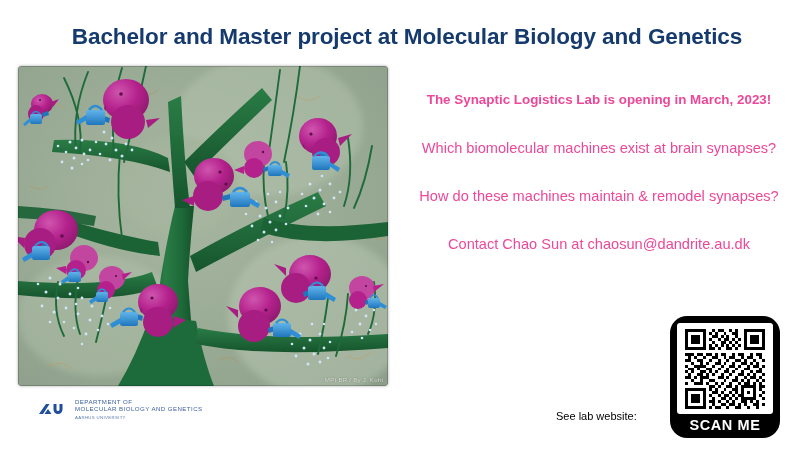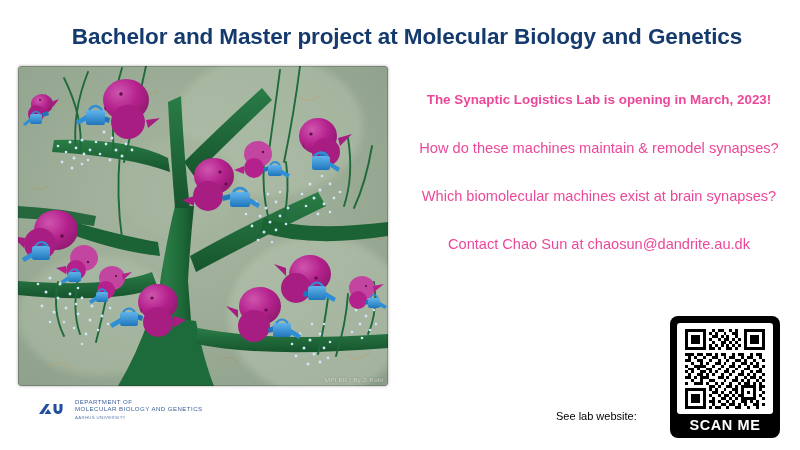--- a/index.html
+++ b/index.html
@@ -127,21 +127,21 @@
   }
 
   
   #qr-block {
     position: absolute;
     left: 670px;
     top: 316px;
     width: 110px;
     height: 122px;
     background: #000000;
-    border-radius: 8px;
+    border-radius: 17px;
     padding: 0;
     box-sizing: border-box;
   }
   #qr-inner {
     position: absolute;
     left: 7px;
     top: 7px;
     width: 96px;
     height: 91px;
     background: #ffffff;
@@ -570,23 +570,23 @@
 
       <rect x="0" y="0" width="370" height="320" fill="none" stroke="rgba(0,0,0,0.18)" stroke-width="2" rx="3"></rect>
     </g>
   </svg>
   <div id="artwork-credit">MPI BR / By J. Kuhl</div>
 </div>
 
 <div id="text-column">
   <div id="headline-opening" class="text-line">The Synaptic Logistics Lab is opening in March, 2023!</div>
 
+  <div class="text-line question-line">Which biomolecular machines exist at brain synapses?</div>
+
   <div class="text-line question-line">How do these machines maintain &amp; remodel synapses?</div>
-
-  <div class="text-line question-line">Which biomolecular machines exist at brain synapses?</div>
 
 
   <div id="contact-line" class="text-line">Contact Chao Sun at chaosun@dandrite.au.dk</div>
 </div>
 
 <div id="au-logo">
   <svg id="au-logo-mark" viewBox="0 0 60 32">
     <path d="M2 26 L16 6 L23 6 L10 26 Z" fill="#1f4e9c"></path>
     <path d="M13 26 L20 16 L27 26 Z" fill="#1f4e9c"></path>
     <path d="M31 6 L31 17 a9 9 0 0 0 18 0 L49 6 L43 6 L43 17 a3 3 0 0 1 -6 0 L37 6 Z" fill="#1f4e9c"></path>

